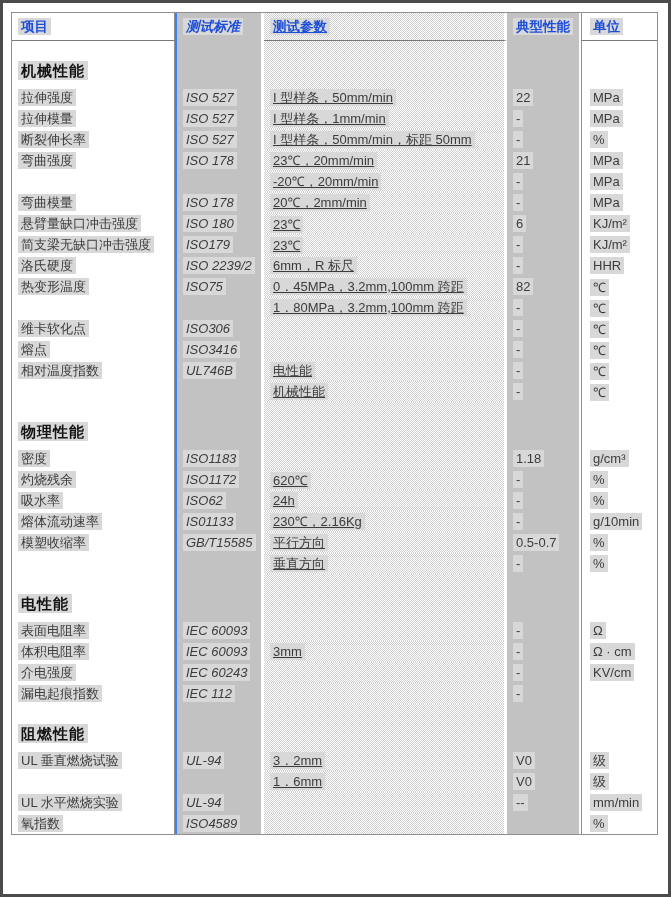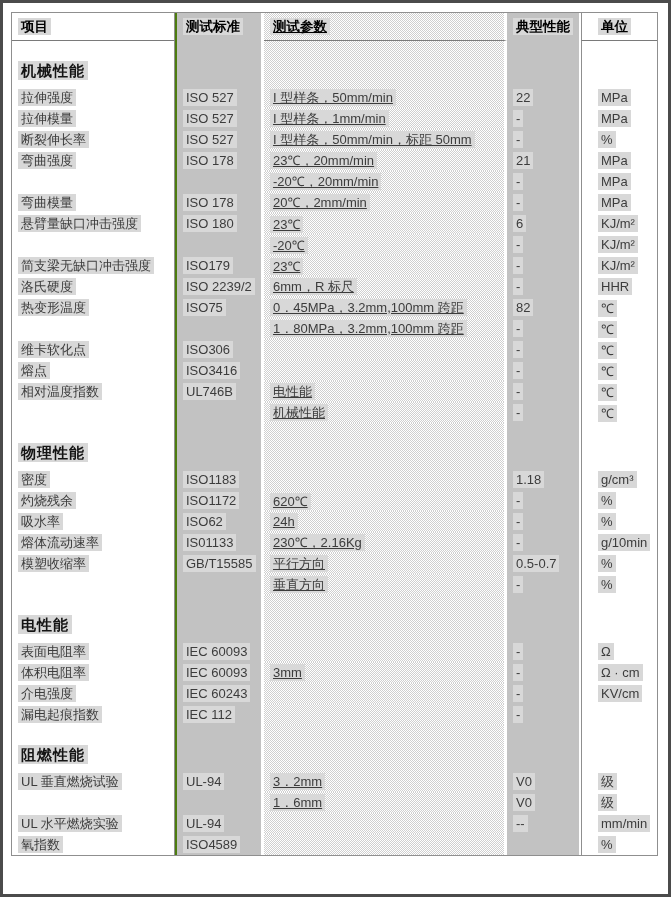--- a/index.html
+++ b/index.html
@@ -26,33 +26,33 @@
     vertical-align: middle;
     text-align: left;
     white-space: nowrap;
     overflow: hidden;
     font-size: 13px;
     font-weight: normal;
     color: #3c3c3c;
   }
   
   .c1 { background: #ffffff; border-right: 1px solid #8f8f8f; }
-  .c2 { background: #c2c2c2; border-left: 2px solid #4d7c0f; border-right: 3px solid #ffffff; }
+  .c2 { background: #c2c2c2; border-left: 2px solid #3b82f6; border-right: 3px solid #ffffff; font-style: italic; }
   .c3 {
     background-color: #ffffff;
     background-image: conic-gradient(#cfcfcf 25%, #ffffff 25% 50%, #cfcfcf 50% 75%, #ffffff 75%);
     background-size: 2px 2px;
     border-right: 3px solid #ffffff;
     text-decoration: underline;
   }
   .c4 { background: #c2c2c2; border-right: 2px solid #ffffff; margin-left: 28px; }
-  .c5 { background: #ffffff; border-left: 1px solid #8f8f8f; padding-left: 16px; }
+  .c5 { background: #ffffff; border-left: 1px solid #8f8f8f; padding-left: 8px; }
 
   
-  thead th { height: 27px; font-weight: bold; font-size: 13.5px; color: #000000; }
+  thead th { height: 27px; font-weight: bold; font-size: 13.5px; color: #1d4ed8; }
   thead th.c1, thead th.c3, thead th.c5 { border-bottom: 1px solid #7a7a7a; }
 
   
   .hl {
     background: #d8d8d8;
     padding: 1px 3px;
     color: inherit;
   }
 
   
@@ -135,27 +135,20 @@
         <td class="c5"><span class="hl">MPa</span></td>
       </tr>
       <tr>
         <td class="c1"><span class="hl">悬臂量缺口冲击强度</span></td>
         <td class="c2"><span class="hl">ISO 180</span></td>
         <td class="c3"><span class="hl">23℃</span></td>
         <td class="c4"><span class="hl">6</span></td>
         <td class="c5"><span class="hl">KJ/m²</span></td>
       </tr>
       <tr>
-        <td class="c1"></td>
-        <td class="c2"></td>
-        <td class="c3"><span class="hl">-20℃</span></td>
-        <td class="c4"><span class="hl">-</span></td>
-        <td class="c5"><span class="hl">KJ/m²</span></td>
-      </tr>
-      <tr>
         <td class="c1"><span class="hl">简支梁无缺口冲击强度</span></td>
         <td class="c2"><span class="hl">ISO179</span></td>
         <td class="c3"><span class="hl">23℃</span></td>
         <td class="c4"><span class="hl">-</span></td>
         <td class="c5"><span class="hl">KJ/m²</span></td>
       </tr>
       <tr>
         <td class="c1"><span class="hl">洛氏硬度</span></td>
         <td class="c2"><span class="hl">ISO 2239/2</span></td>
         <td class="c3"><span class="hl">6mm，R 标尺</span></td>

